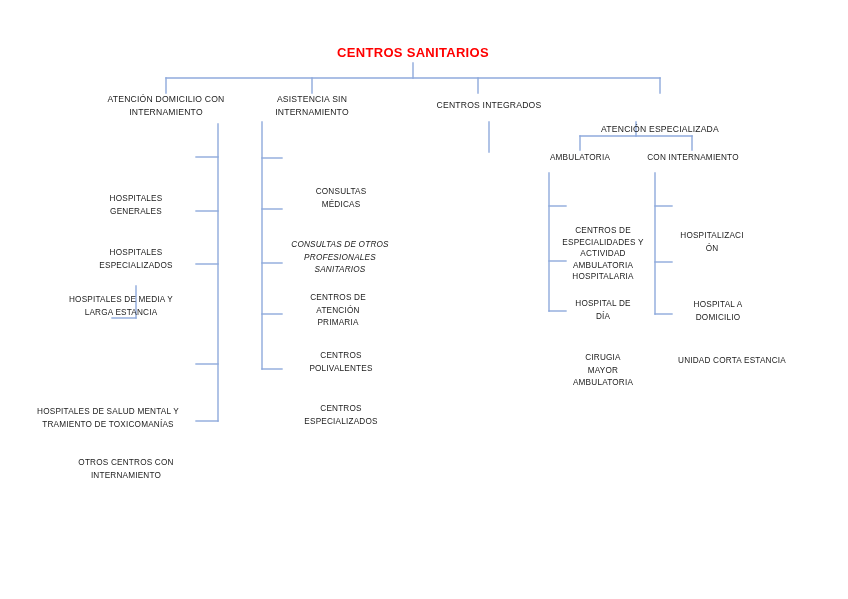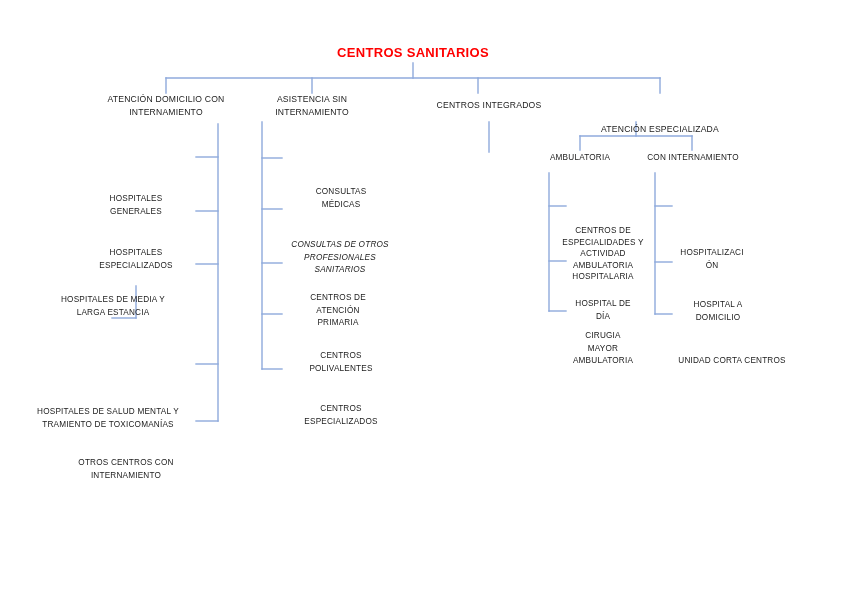--- a/index.html
+++ b/index.html
@@ -119,21 +119,21 @@
   <div class="node level1" style="left:414px; top:99px; width:150px;">CENTROS INTEGRADOS</div>
 
   <div class="node level1" style="left:570px; top:99px; width:180px;margin-top:24px;">ATENCIÓN ESPECIALIZADA</div>
 
   <div class="node leaf" style="left:76px; top:145px; width:120px;">HOSPITALES
 GENERALES</div>
 
   <div class="node leaf" style="left:76px; top:199px; width:120px;">HOSPITALES
 ESPECIALIZADOS</div>
 
-  <div class="node leaf" style="left:38px; top:246px; width:150px;">HOSPITALES DE MEDIA Y
+  <div class="node leaf" style="left:46px; top:246px; width:150px;">HOSPITALES DE MEDIA Y
 LARGA ESTANCIA</div>
 
   <div class="node leaf" style="left:20px; top:358px; width:176px;">HOSPITALES DE SALUD MENTAL Y
 TRAMIENTO DE TOXICOMANÍAS</div>
 
   <div class="node leaf" style="left:56px; top:409px; width:140px;">OTROS CENTROS CON
 INTERNAMIENTO</div>
 
   <div class="node leaf" style="left:282px; top:138px; width:118px;">CONSULTAS
 MÉDICAS</div>
@@ -158,25 +158,25 @@
 
   <div class="node leaf" style="left:553px; top:177px; width:100px; line-height:11.5px;">CENTROS DE
 ESPECIALIDADES Y
 ACTIVIDAD
 AMBULATORIA
 HOSPITALARIA</div>
 
   <div class="node leaf" style="left:558px; top:250px; width:90px;text-align:center;">HOSPITAL DE
 DÍA</div>
 
-  <div class="node leaf" style="left:553px; top:282px; width:100px;">CIRUGIA
+  <div class="node leaf" style="left:553px; top:304px; width:100px;">CIRUGIA
 MAYOR
 AMBULATORIA</div>
 
-  <div class="node leaf" style="left:667px; top:199px; width:90px; text-align:center;">HOSPITALIZACI
+  <div class="node leaf" style="left:667px; top:182px; width:90px; text-align:center;">HOSPITALIZACI
 ÓN</div>
 
   <div class="node leaf" style="left:673px; top:251px; width:90px;">HOSPITAL A
 DOMICILIO</div>
 
-  <div class="node leaf" style="left:667px; top:307px; width:130px;">UNIDAD CORTA CENTROS</div>
+  <div class="node leaf" style="left:667px; top:307px; width:130px;">UNIDAD CORTA ESTANCIA</div>
 
 </div>
 
 </body></html>

